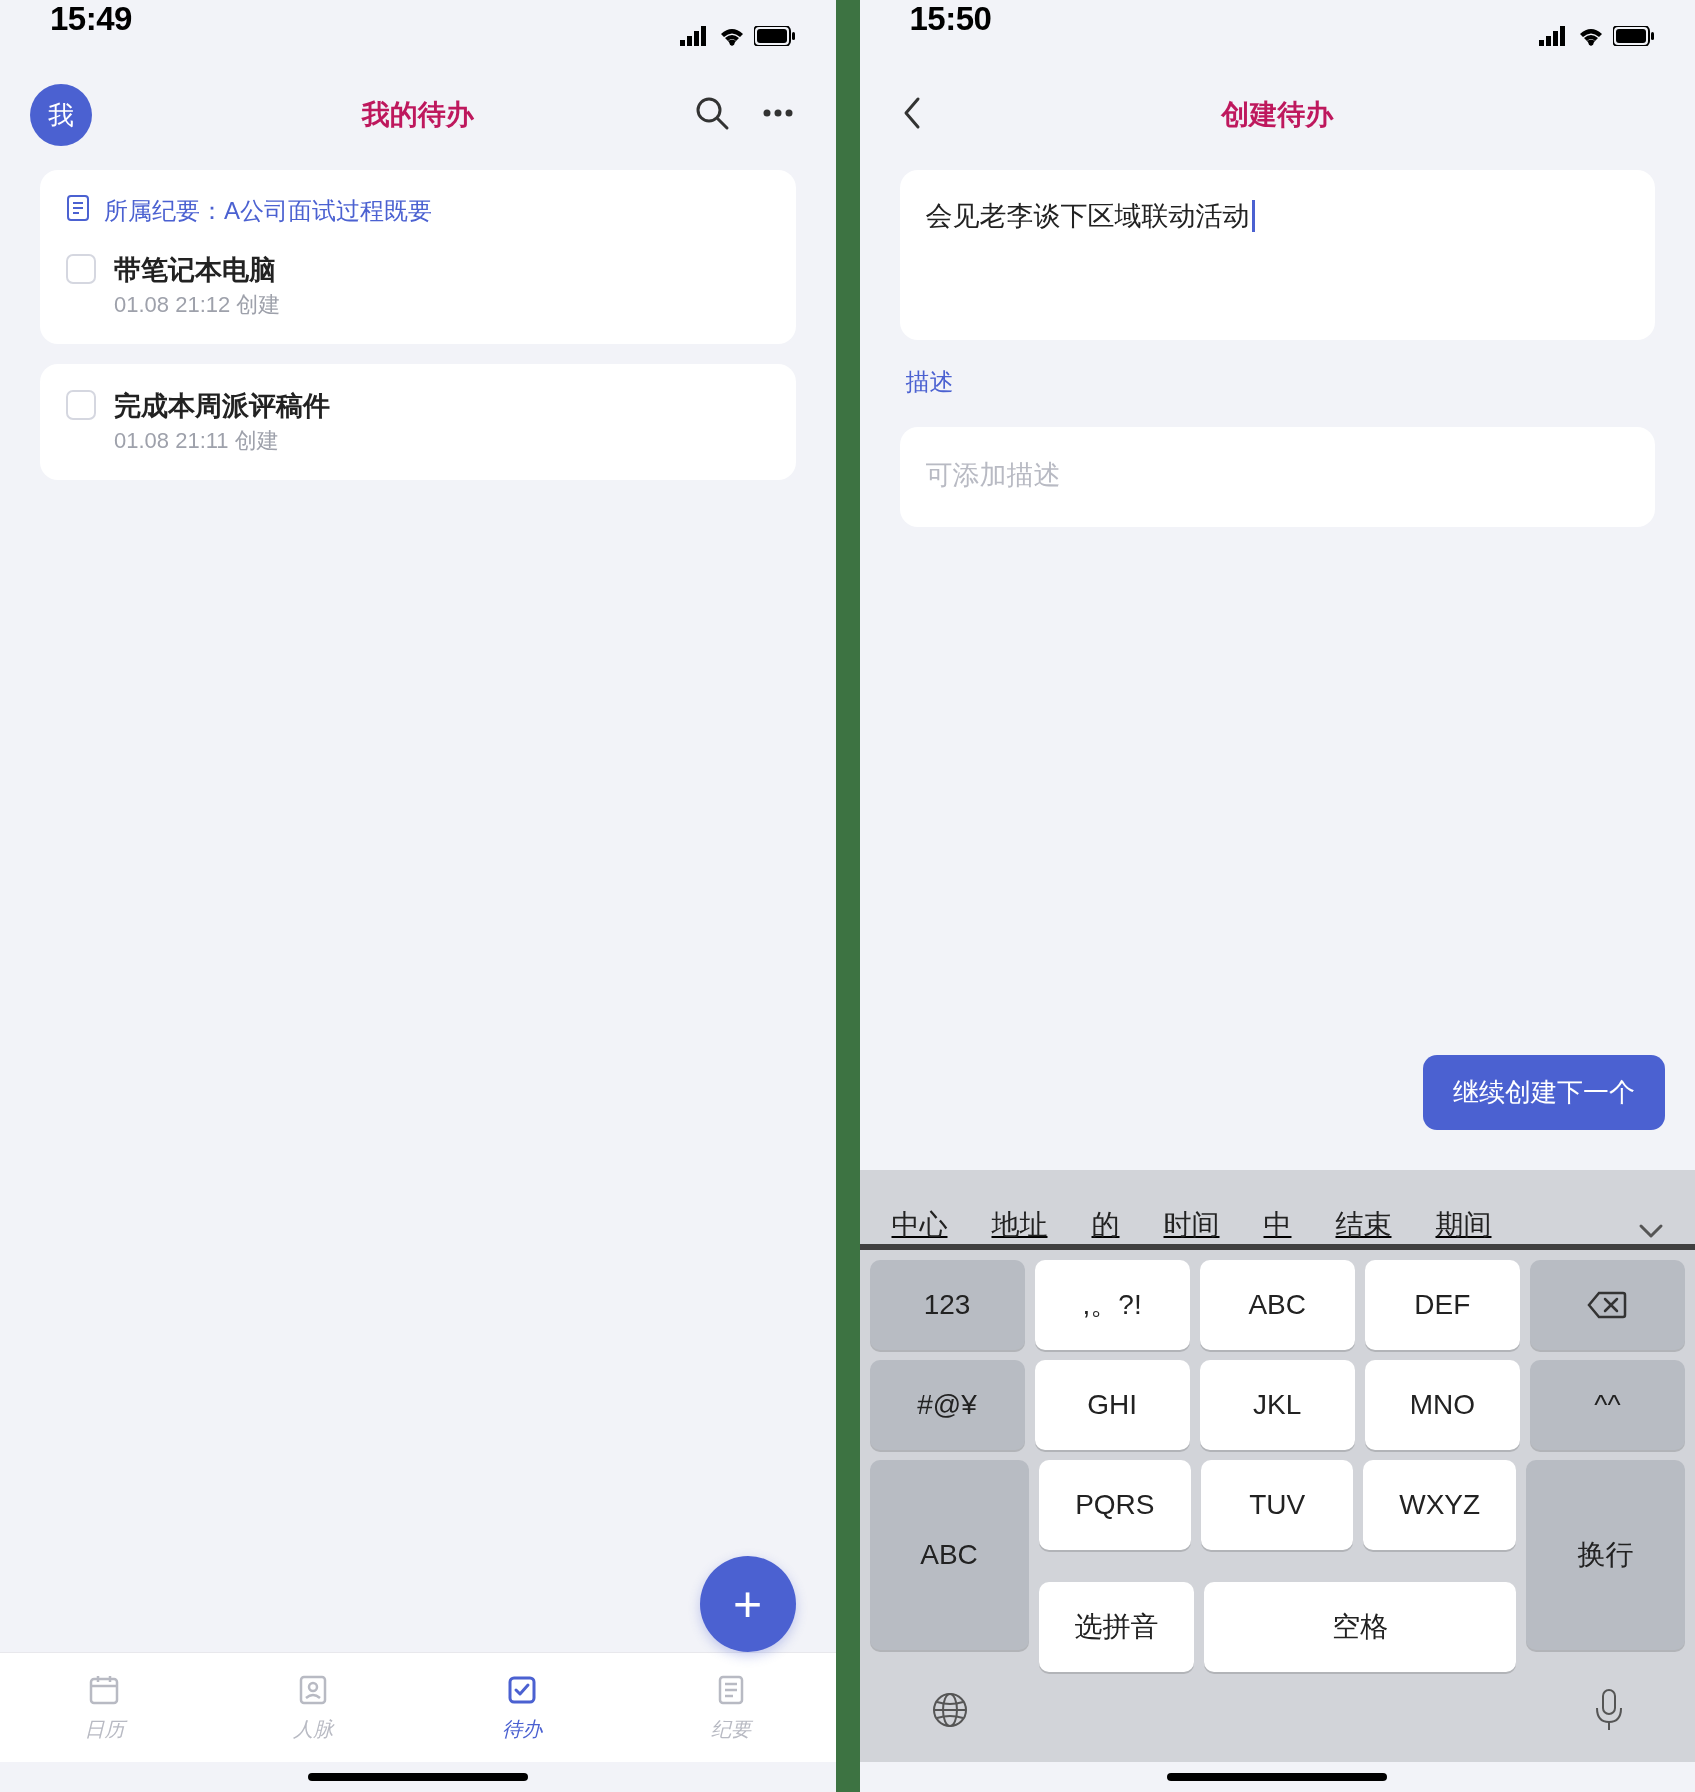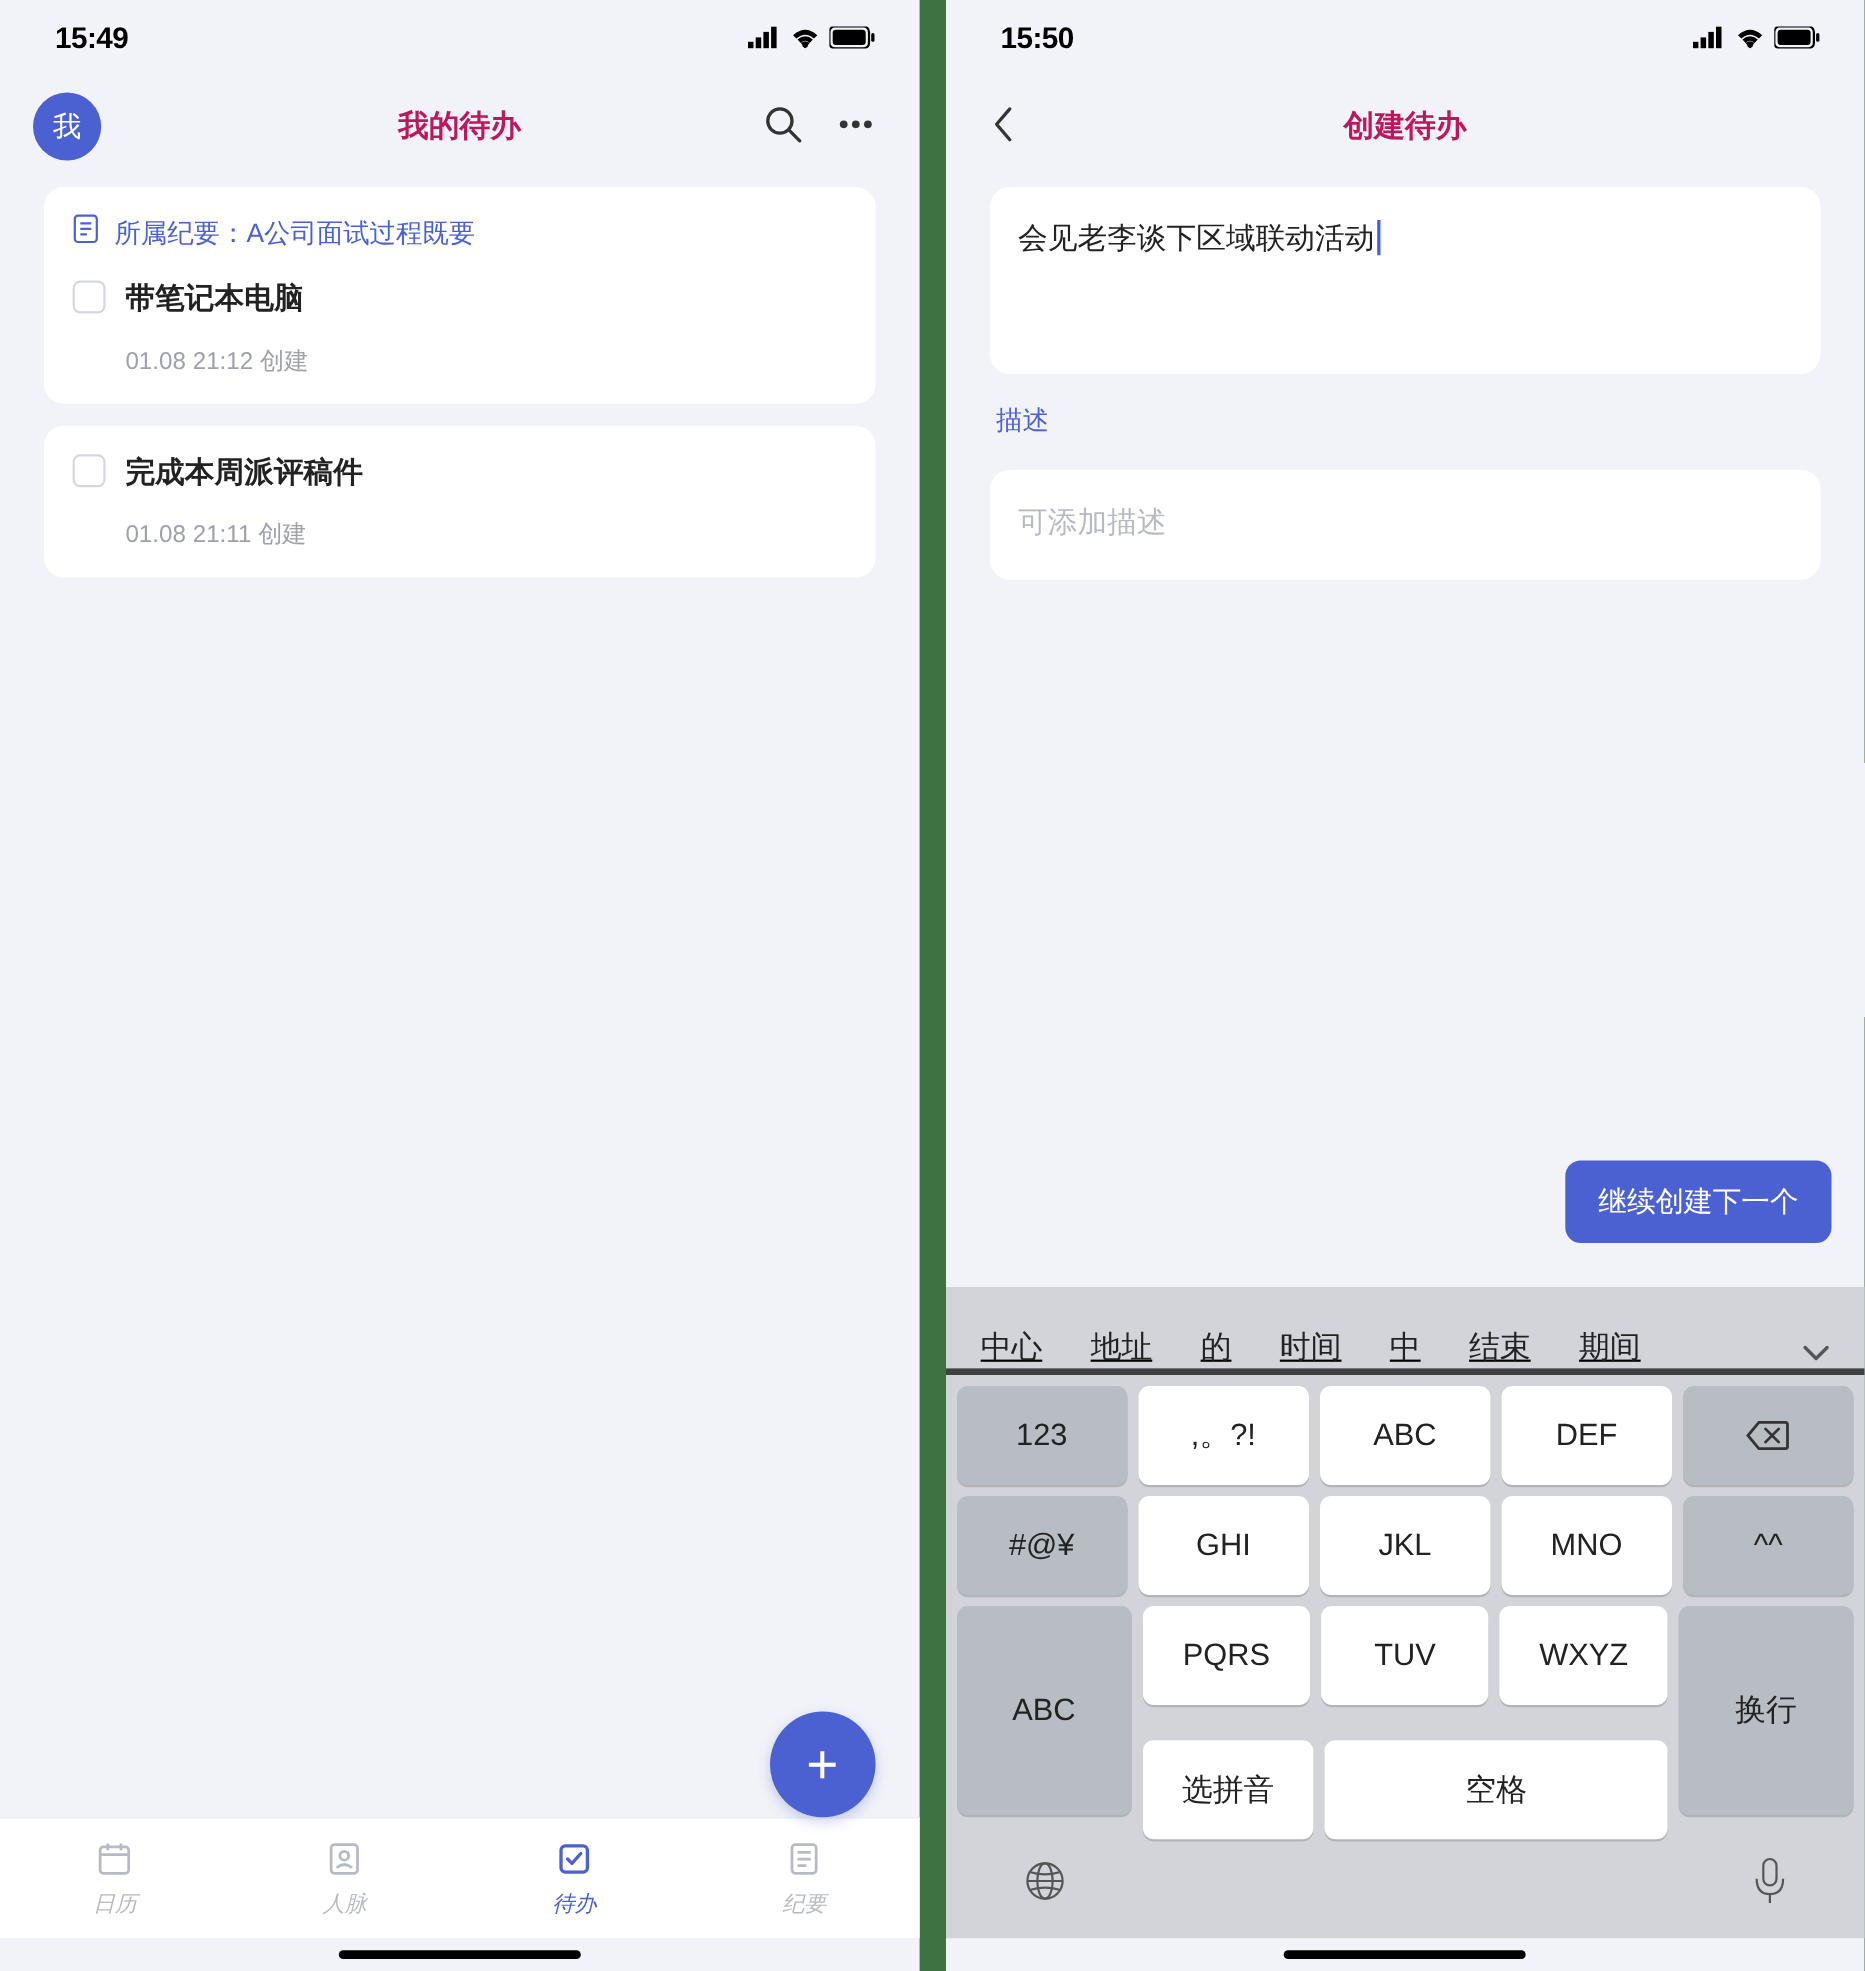--- a/index.html
+++ b/index.html
@@ -2,40 +2,40 @@
 <html><head>
 <meta charset="utf-8">
 <style>
 * { margin: 0; padding: 0; box-sizing: border-box; font-family: -apple-system, BlinkMacSystemFont, "PingFang SC", "Helvetica Neue", sans-serif; }
 body { display: flex; background: #3d7342; width: 1695px; height: 1792px; }
 .phone { flex: 1; background: #f2f3f8; display: flex; flex-direction: column; position: relative; }
 .phone.left { margin-right: 12px; }
 .phone.right { margin-left: 12px; }
 
 
-.status-bar { height: 70px; display: flex; align-items: center; justify-content: space-between; padding: 0 40px 0 50px; font-size: 27px; font-weight: 600; }
+.status-bar { height: 70px; display: flex; justify-content: space-between; padding: 0 40px 0 50px; font-size: 33px; font-weight: 600; }
 .status-time { letter-spacing: -0.5px; }
 .status-icons { display: flex; align-items: center; gap: 8px; }
 
 
 .header { height: 90px; display: flex; align-items: center; padding: 0 30px; position: relative; }
 .header-title { position: absolute; left: 0; right: 0; text-align: center; font-size: 28px; font-weight: 600; color: #be185d; }
 .avatar { width: 62px; height: 62px; border-radius: 50%; background: #4b61d1; color: #fff; display: flex; align-items: center; justify-content: center; font-size: 26px; font-weight: 500; z-index: 1; }
 .header-actions { margin-left: auto; display: flex; align-items: center; gap: 30px; z-index: 1; padding-right: 10px; }
 .back-btn { z-index: 1; padding: 10px; }
 
 
 .content { flex: 1; padding: 10px 40px; overflow: hidden; }
 .card { background: #fff; border-radius: 18px; padding: 24px 26px; margin-bottom: 20px; }
 .card-link { display: flex; align-items: center; gap: 14px; color: #4b61d1; font-size: 24px; margin-bottom: 24px; }
 .card-row { display: flex; align-items: flex-start; gap: 18px; }
 .checkbox { width: 30px; height: 30px; border: 2px solid #d5d7e0; border-radius: 7px; flex-shrink: 0; margin-top: 2px; }
 .card-body { flex: 1; }
 .card-text { font-size: 27px; font-weight: 600; color: #222; }
-.card-meta { font-size: 22px; color: #9ea1ab; margin-top: 24px; }
+.card-meta { font-size: 22px; color: #9ea1ab; margin-top: 2px; }
 
 
 .fab { position: absolute; right: 40px; bottom: 140px; width: 96px; height: 96px; border-radius: 50%; background: #4b61d1; display: flex; align-items: center; justify-content: center; box-shadow: 0 4px 12px rgba(75,97,209,0.3); }
 .fab-plus { color: #fff; font-size: 50px; font-weight: 300; }
 
 
 .bottom-nav { height: 110px; background: #fff; display: flex; border-top: 1px solid #e8e8ec; }
 .nav-item { flex: 1; display: flex; flex-direction: column; align-items: center; justify-content: center; gap: 4px; color: #b8bac3; font-style: italic; }
 .nav-item.active { color: #4b61d1; }
 .nav-label { font-size: 20px; }

